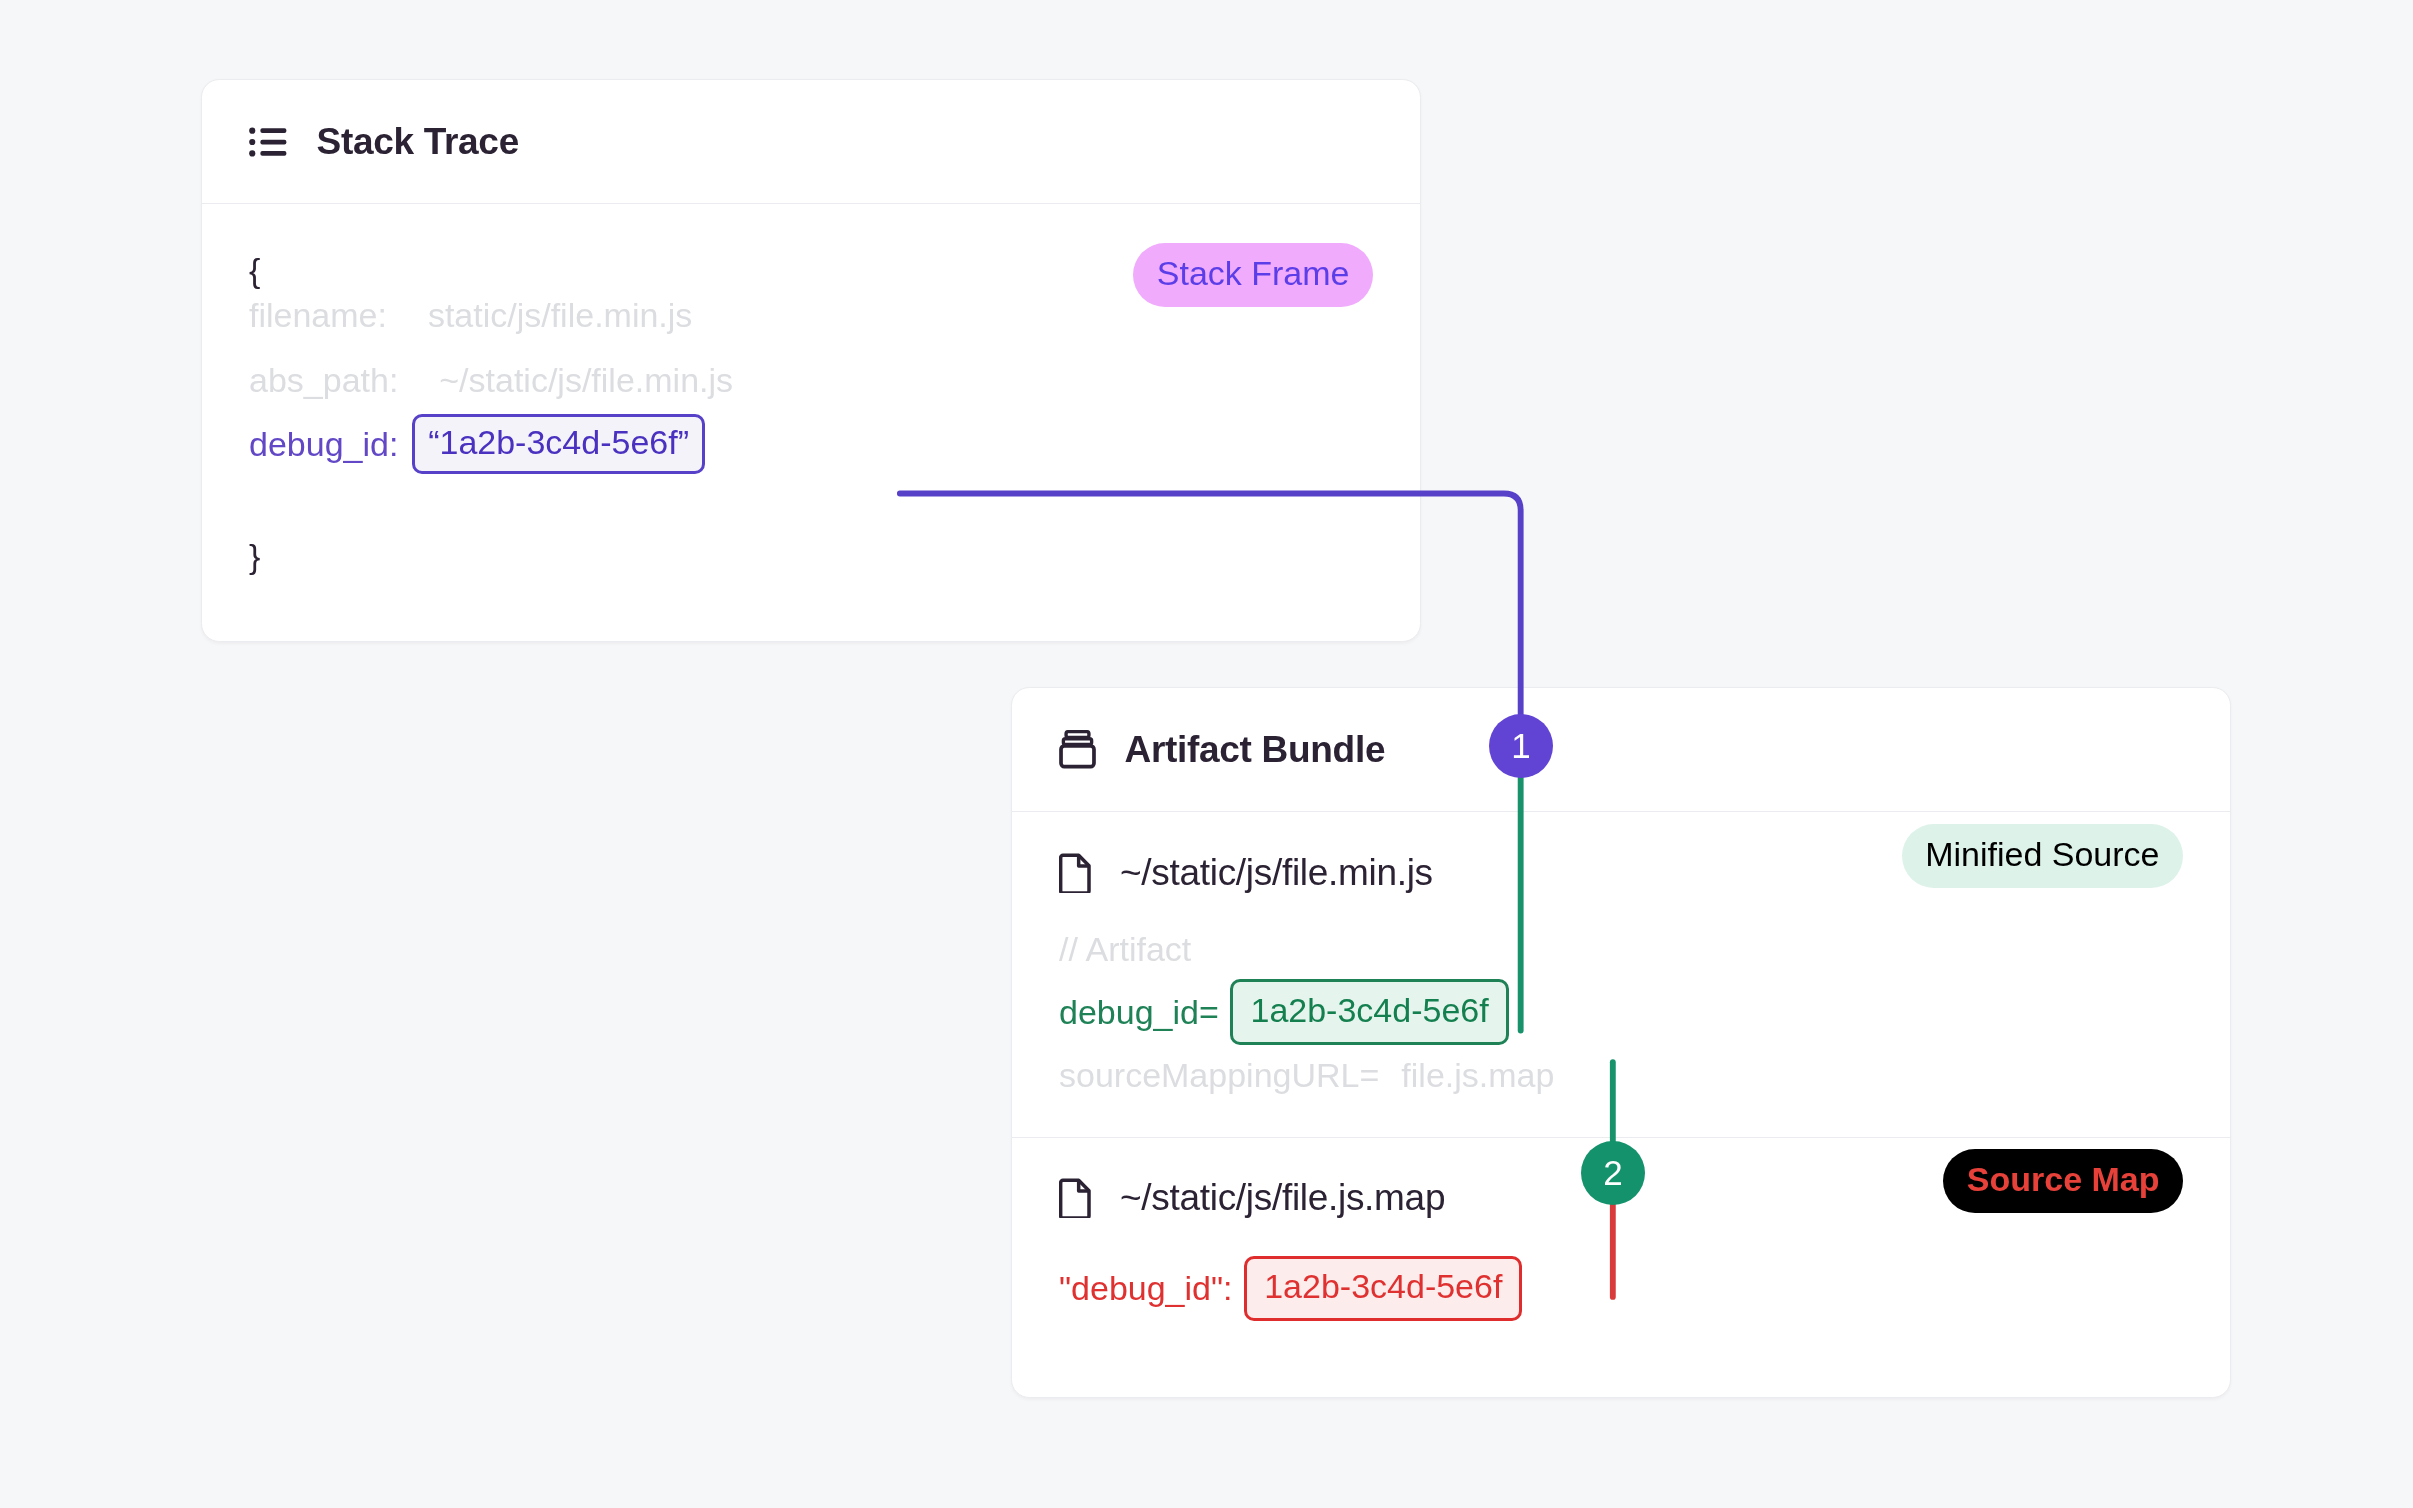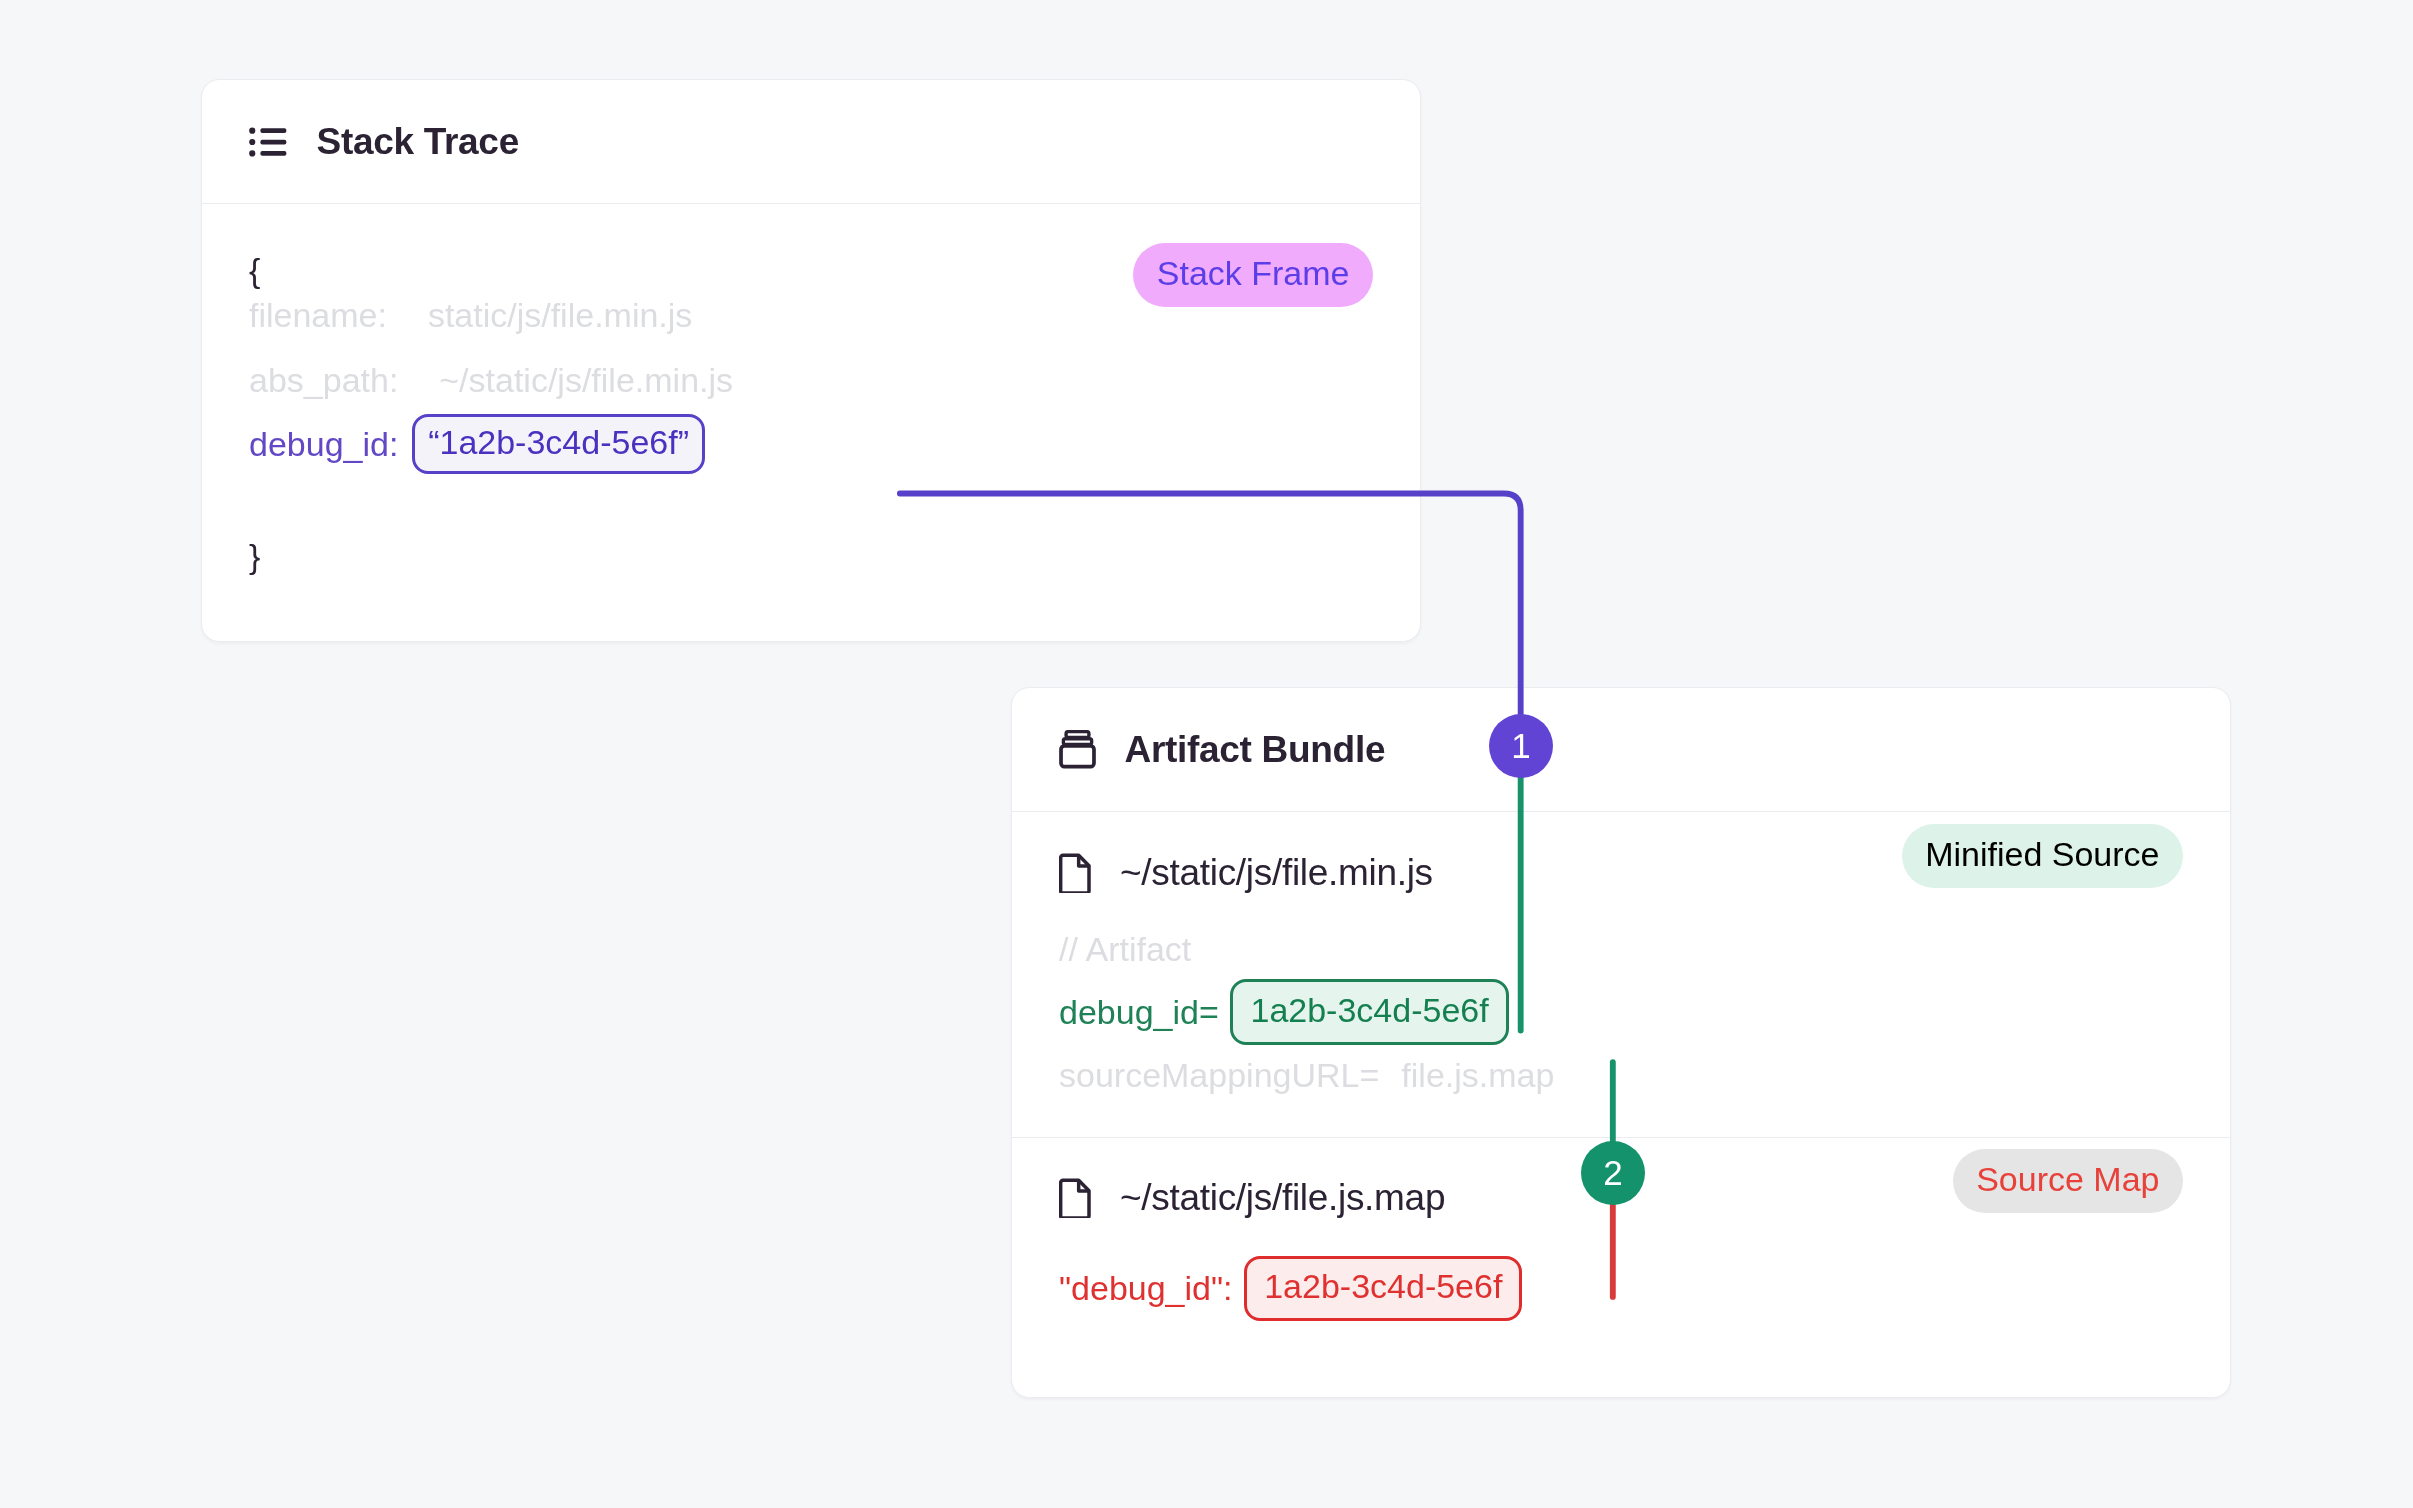--- a/index.html
+++ b/index.html
@@ -78,21 +78,21 @@
   .kv-key-green  { color: #1f8257; font-size: 34px; }
   .kv-key-red    { color: #e03131; font-size: 34px; }
 
   .gap { display: inline-block; width: 22px; }
 
   
   .val-box {
     display: inline-flex;
     align-items: center;
     justify-content: center;
-    border-radius: 16px;
+    border-radius: 10px;
     font-size: 34px;
     white-space: nowrap;
     box-sizing: border-box;
     position: relative;
   }
   .val-purple {
     border: 3.4px solid #5841c9;
     background: #f4f3fa;
     color: #4a31c0;
     padding: 8.4px 13.4px 11.7px 13.4px;
@@ -120,21 +120,21 @@
     align-items: center;
     justify-content: center;
     border-radius: 837px;
     font-size: 34px;
     white-space: nowrap;
     padding: 11px 23.5px 14.2px 23.5px;
     box-sizing: border-box;
   }
   .pill-purple { background: #f0abfc; color: #5c3ee8; }
   .pill-green  { background: #ddf2e9; color: #000000; }
-  .pill-red    { background: #e5e5e5; color: #e8413a; }
+  .pill-red    { background: #000000; color: #e8413a; font-weight: bold; }
 
   #pill-stack-frame  { right: 47px; top: 39px; }
   #pill-minified     { right: 47px; top: 11.7px; }
   #pill-sourcemap    { right: 47px; top: 11.7px; }
 
   
   #artifact-bundle-card {
     left: 1011px;
     top: 687px;
     width: 1220px;

